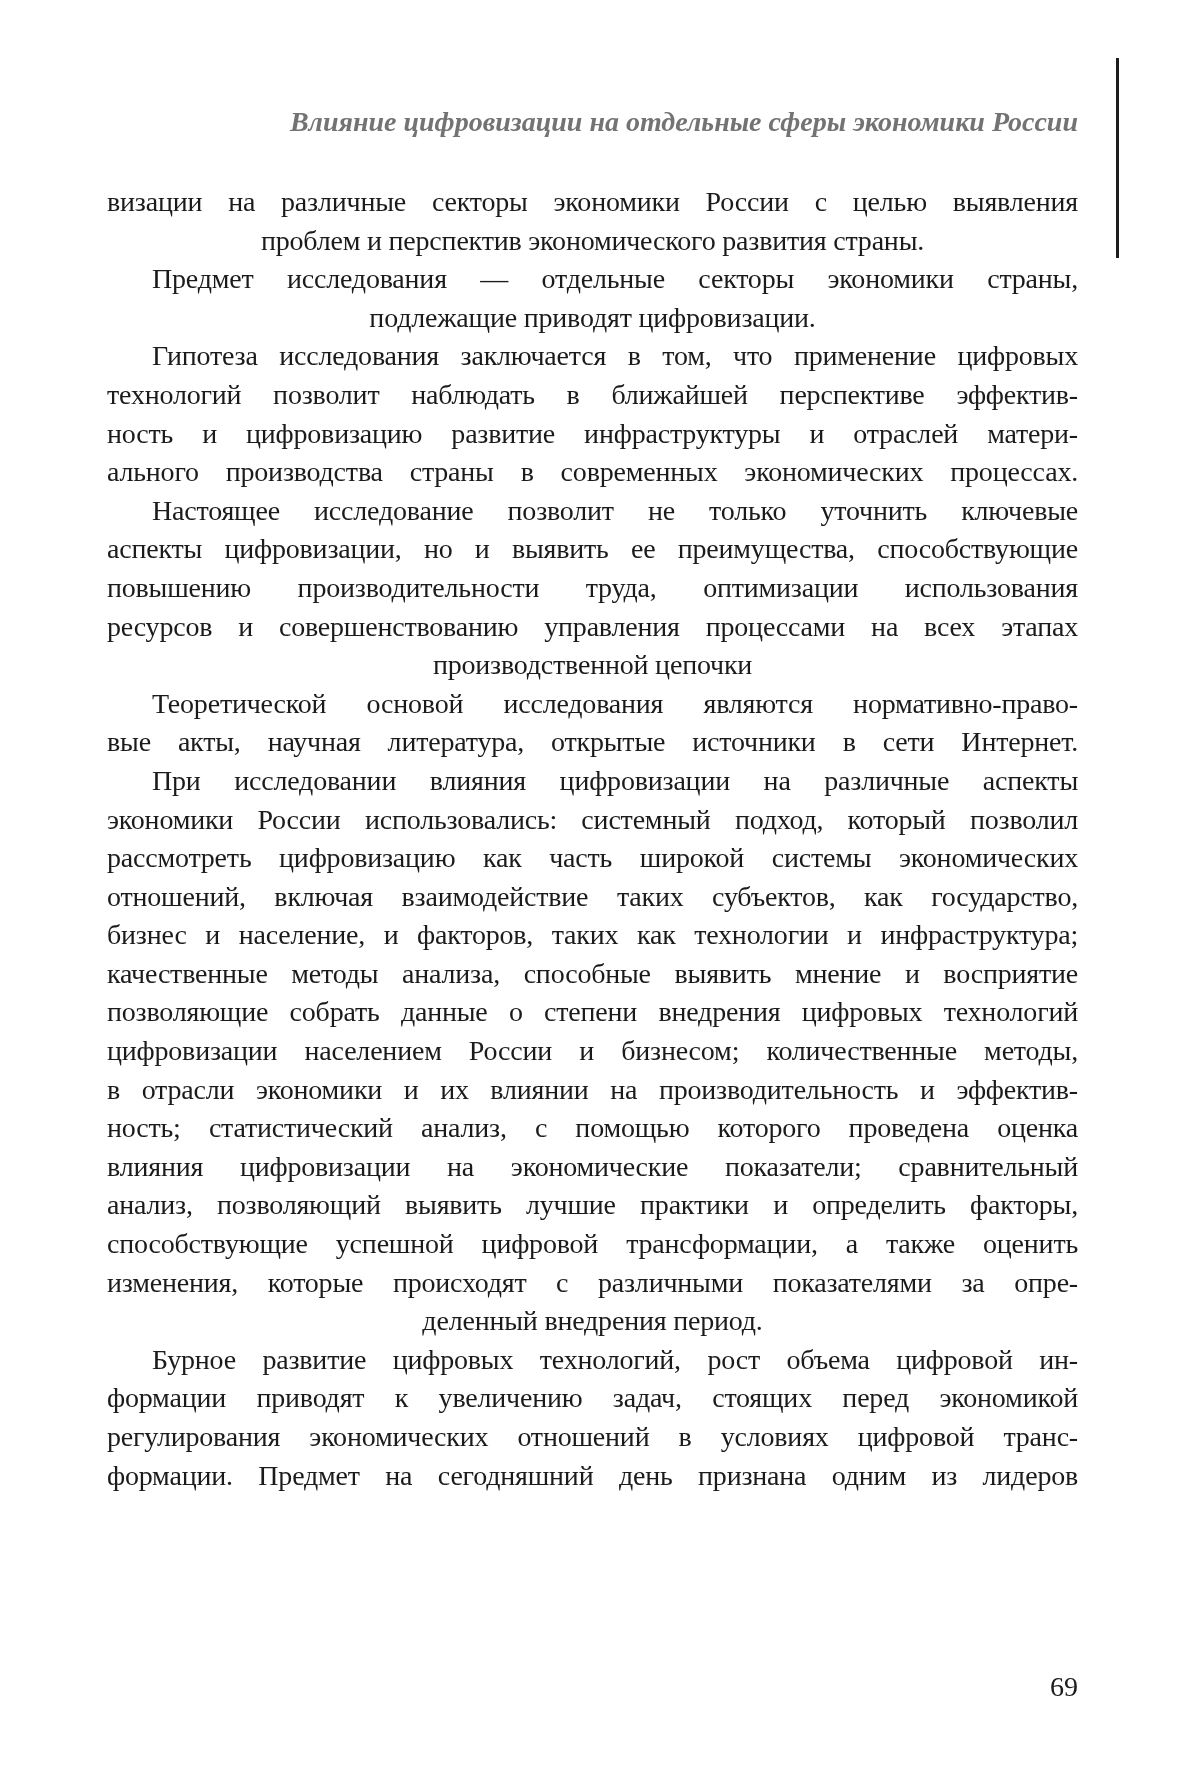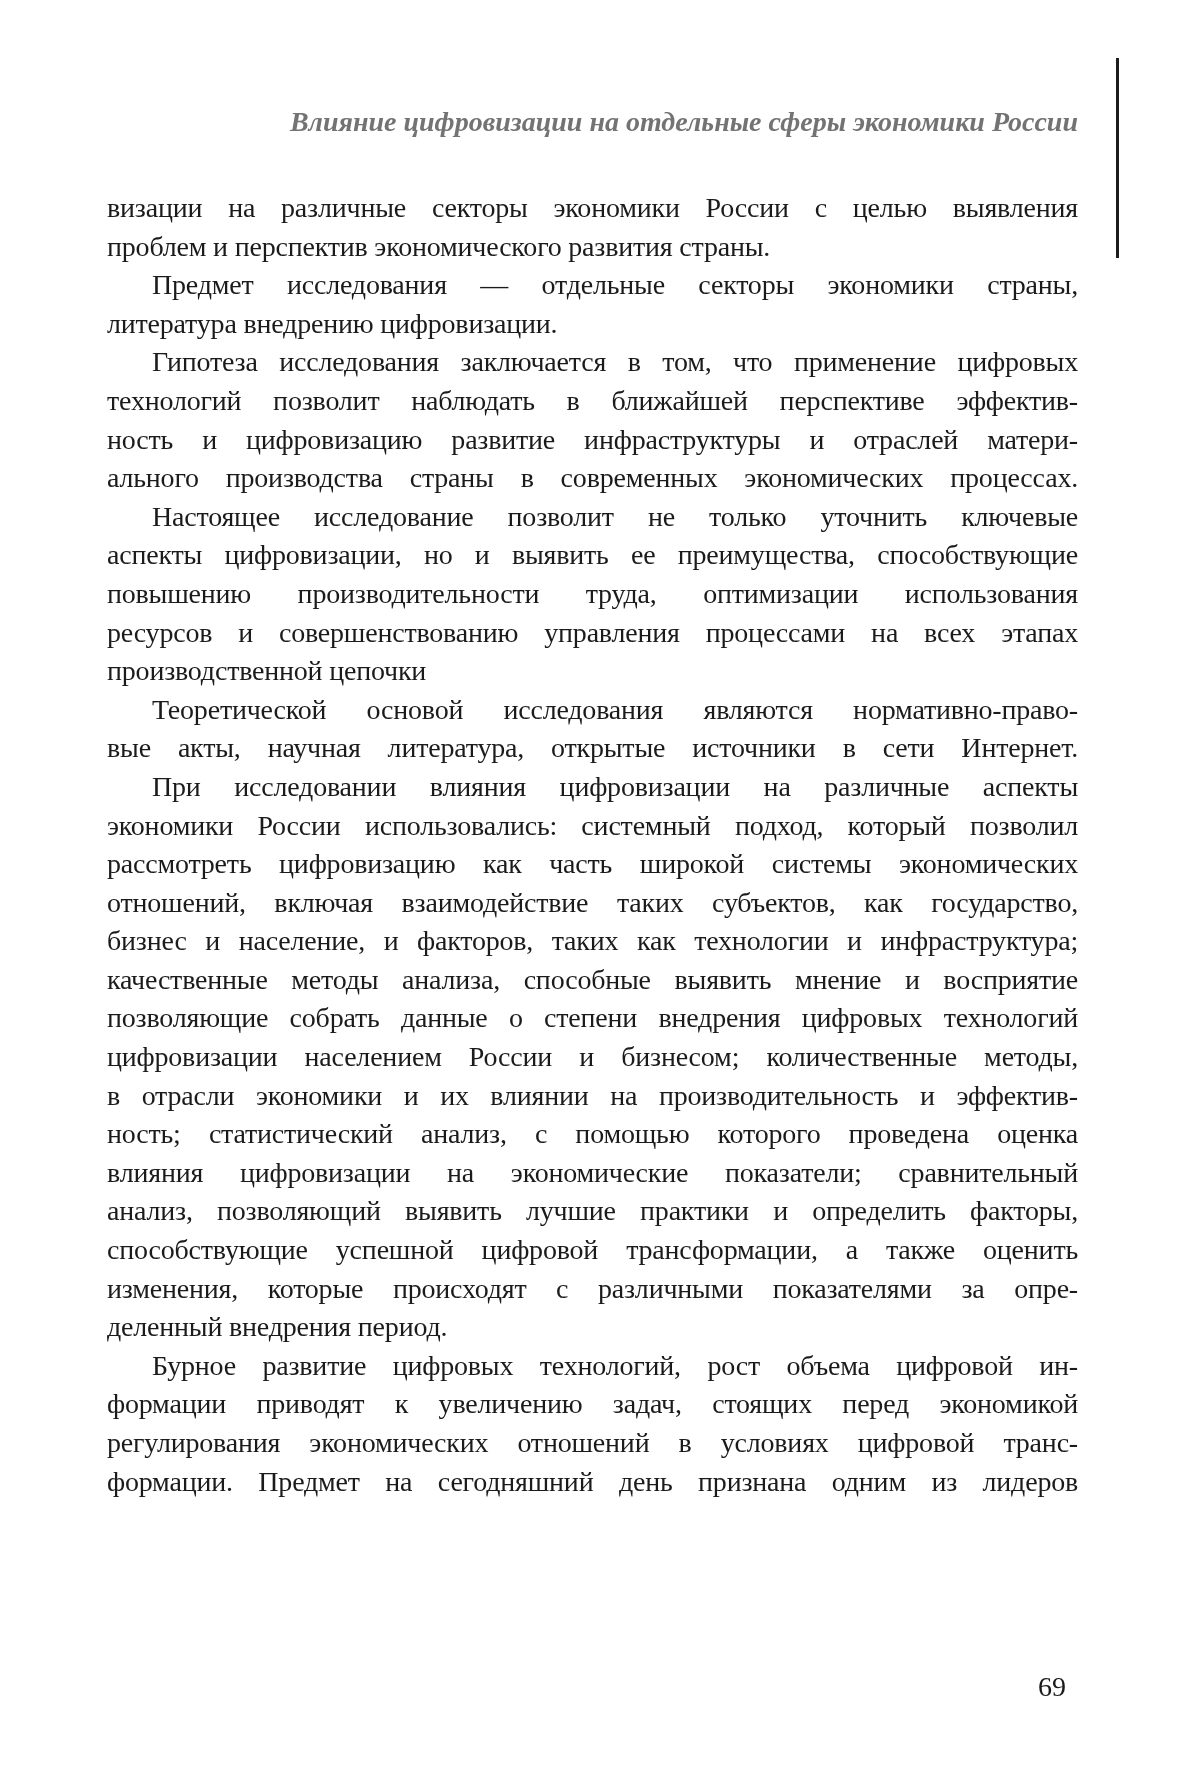--- a/index.html
+++ b/index.html
@@ -33,48 +33,48 @@
     position: absolute;
     left: 1116px;
     top: 58px;
     width: 2.5px;
     height: 200px;
     background: #1c1c1c;
   }
   .body-text {
     position: absolute;
     left: 107px;
-    top: 189px;
+    top: 183px;
     width: 971px;
     font-size: 28px;
     letter-spacing: -0.2px;
     color: #1b1b1b;
   }
   .para {
     margin: 0;
     padding: 0;
   }
   .line {
     height: 38.6px;
     line-height: 38.6px;
-    text-align: left;
+    text-align: center;
     white-space: nowrap;
     overflow: visible;
   }
   .line.j {
     white-space: normal;
     text-align: justify;
     text-align-last: justify;
   }
   .line.indent {
     padding-left: 45px;
   }
   .page-number {
     position: absolute;
-    right: 134px;
+    right: 122px;
     top: 1668px;
     font-size: 28px;
     line-height: 38px;
     color: #1b1b1b;
   }
 </style>
 </head>
 <body>
 
 <div class="page">
@@ -82,21 +82,21 @@
 
   <div class="chapter-rule"></div>
 
   <main class="body-text">
       <div class="para">
         <div class="line j">визации на различные секторы экономики России с целью выявления</div>
         <div class="line">проблем и перспектив экономического развития страны.</div>
       </div>
       <div class="para">
         <div class="line j indent">Предмет исследования — отдельные секторы экономики страны,</div>
-        <div class="line">литература внедрению цифровизации.</div>
+        <div class="line">подлежащие приводят цифровизации.</div>
       </div>
       <div class="para">
         <div class="line j indent">Гипотеза исследования заключается в том, что применение цифровых</div>
         <div class="line j">технологий позволит наблюдать в ближайшей перспективе эффектив-</div>
         <div class="line j">ность и цифровизацию развитие инфраструктуры и отраслей матери-</div>
         <div class="line j">ального производства страны в современных экономических процессах.</div>
       </div>
       <div class="para">
         <div class="line j indent">Настоящее исследование позволит не только уточнить ключевые</div>
         <div class="line j">аспекты цифровизации, но и выявить ее преимущества, способствующие</div>

